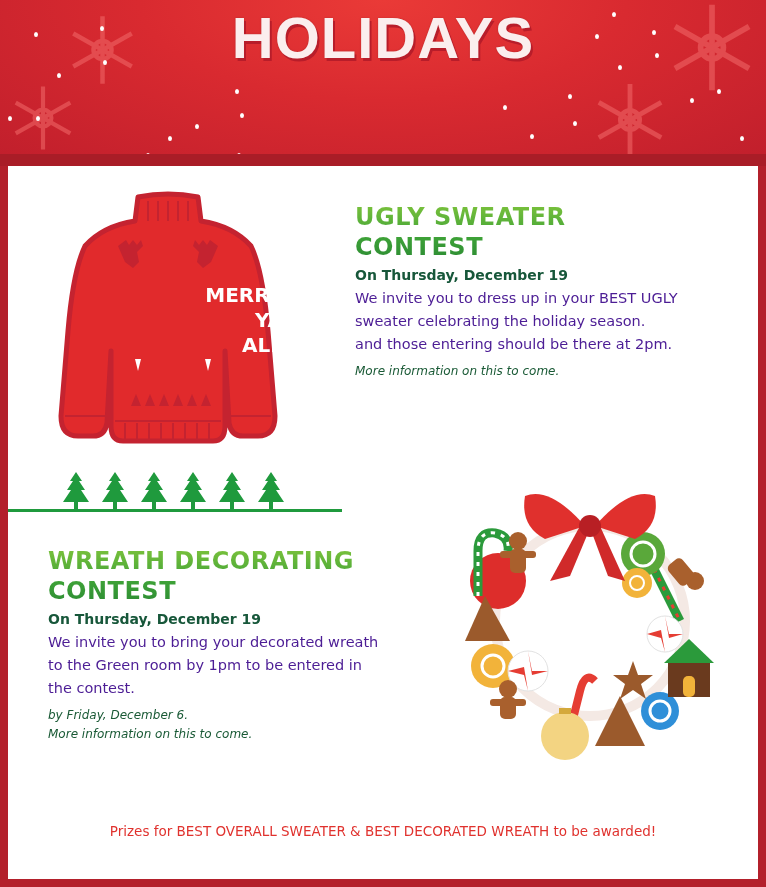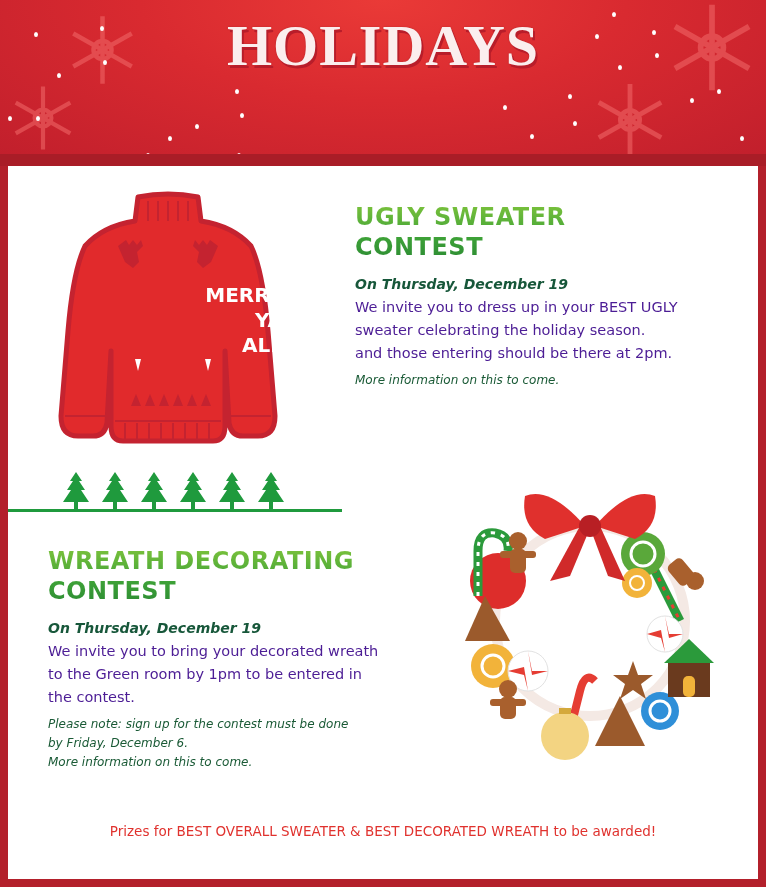--- a/index.html
+++ b/index.html
@@ -9,23 +9,22 @@
   .banner {
     position: absolute; left: 0; top: 0; width: 766px; height: 158px;
     background: radial-gradient(ellipse at 50% 0%, #ea3a37 0%, #d92a30 45%, #c11f2c 100%);
     overflow: hidden;
   }
   .banner-strip { position: absolute; left: 0; top: 154px; width: 766px; height: 12px; background: #a91d27; }
   .dot { position: absolute; width: 4px; height: 5px; background: #fff; border-radius: 50%; }
   .flake { position: absolute; opacity: 0.55; }
   .title {
     position: absolute; left: 0; width: 766px; text-align: center;
-    color: #fbeeee; font-family: Liberation Serif, serif; font-weight: bold;
+    color: #fbeeee; font-family: Liberation Sans, sans-serif; font-weight: bold;
     text-shadow: 2px 3px 0 #b81d2a, 0 0 2px rgba(0,0,0,0.2);
-    margin-top: 8px;
   }
   .title-1 { top: 4px; font-size: 58px; letter-spacing: 1px; }
   .title-2 { top: 74px; font-size: 66px; }
 
   .card {
     position: absolute; left: 8px; top: 166px; width: 750px; height: 713px;
     background: #ffffff;
   }
 
   .sweater-wrap { position: absolute; left: 45px; top: 25px; width: 230px; height: 265px; }
@@ -35,21 +34,21 @@
   }
 
   .trees { position: absolute; left: 55px; top: 306px; display: flex; gap: 13px; }
   .divider { position: absolute; left: 0; top: 343px; width: 334px; height: 3px; background: #1f9a3d; }
 
   .heading {
     font-weight: bold; font-size: 24px; line-height: 30px; letter-spacing: 0.5px;
     background: linear-gradient(180deg, #7fc43c 0%, #3da137 60%, #2b8a33 100%);
     -webkit-background-clip: text; background-clip: text; color: transparent;
   }
-  .date { color: #17573a; font-weight: bold; font-size: 14px; margin-top: 14px; font-style: italic; }
+  .date { color: #17573a; font-weight: bold; font-size: 14px; margin-top: 5px; }
   .body-text { color: #4c1d95; font-size: 14.5px; line-height: 23px; margin-top: 4px; }
   .note { color: #1a5a36; font-style: italic; font-size: 12px; line-height: 19px; margin-top: 6px; }
 
   .sec1 { position: absolute; left: 347px; top: 36px; width: 380px; }
   .sec2 { position: absolute; left: 40px; top: 380px; width: 380px; }
 
   .wreath { position: absolute; left: 432px; top: 305px; width: 290px; height: 290px; }
 
   .prizes {
     position: absolute; left: 0; top: 657px; width: 750px; text-align: center;
@@ -222,21 +221,20 @@
       <div>WREATH DECORATING</div>
       <div>CONTEST</div>
     </div>
     <div class="date">On Thursday, December 19</div>
     <div class="body-text">
       <div>We invite you to bring your decorated wreath</div>
       <div>to the Green room by 1pm to be entered in</div>
       <div>the contest.</div>
     </div>
     <div class="note">
-      <div>Please note: sign up for the contest must be done</div>
       <div>by Friday, December 6.</div>
       <div>More information on this to come.</div>
     </div>
   </div>
 
   <svg class="wreath" viewBox="0 0 290 290">
 
     <circle cx="150" cy="150" r="95" fill="none" stroke="#f4e9e4" stroke-width="10"></circle>
 
     <circle cx="58" cy="110" r="28" fill="#dd2d2b"></circle>

